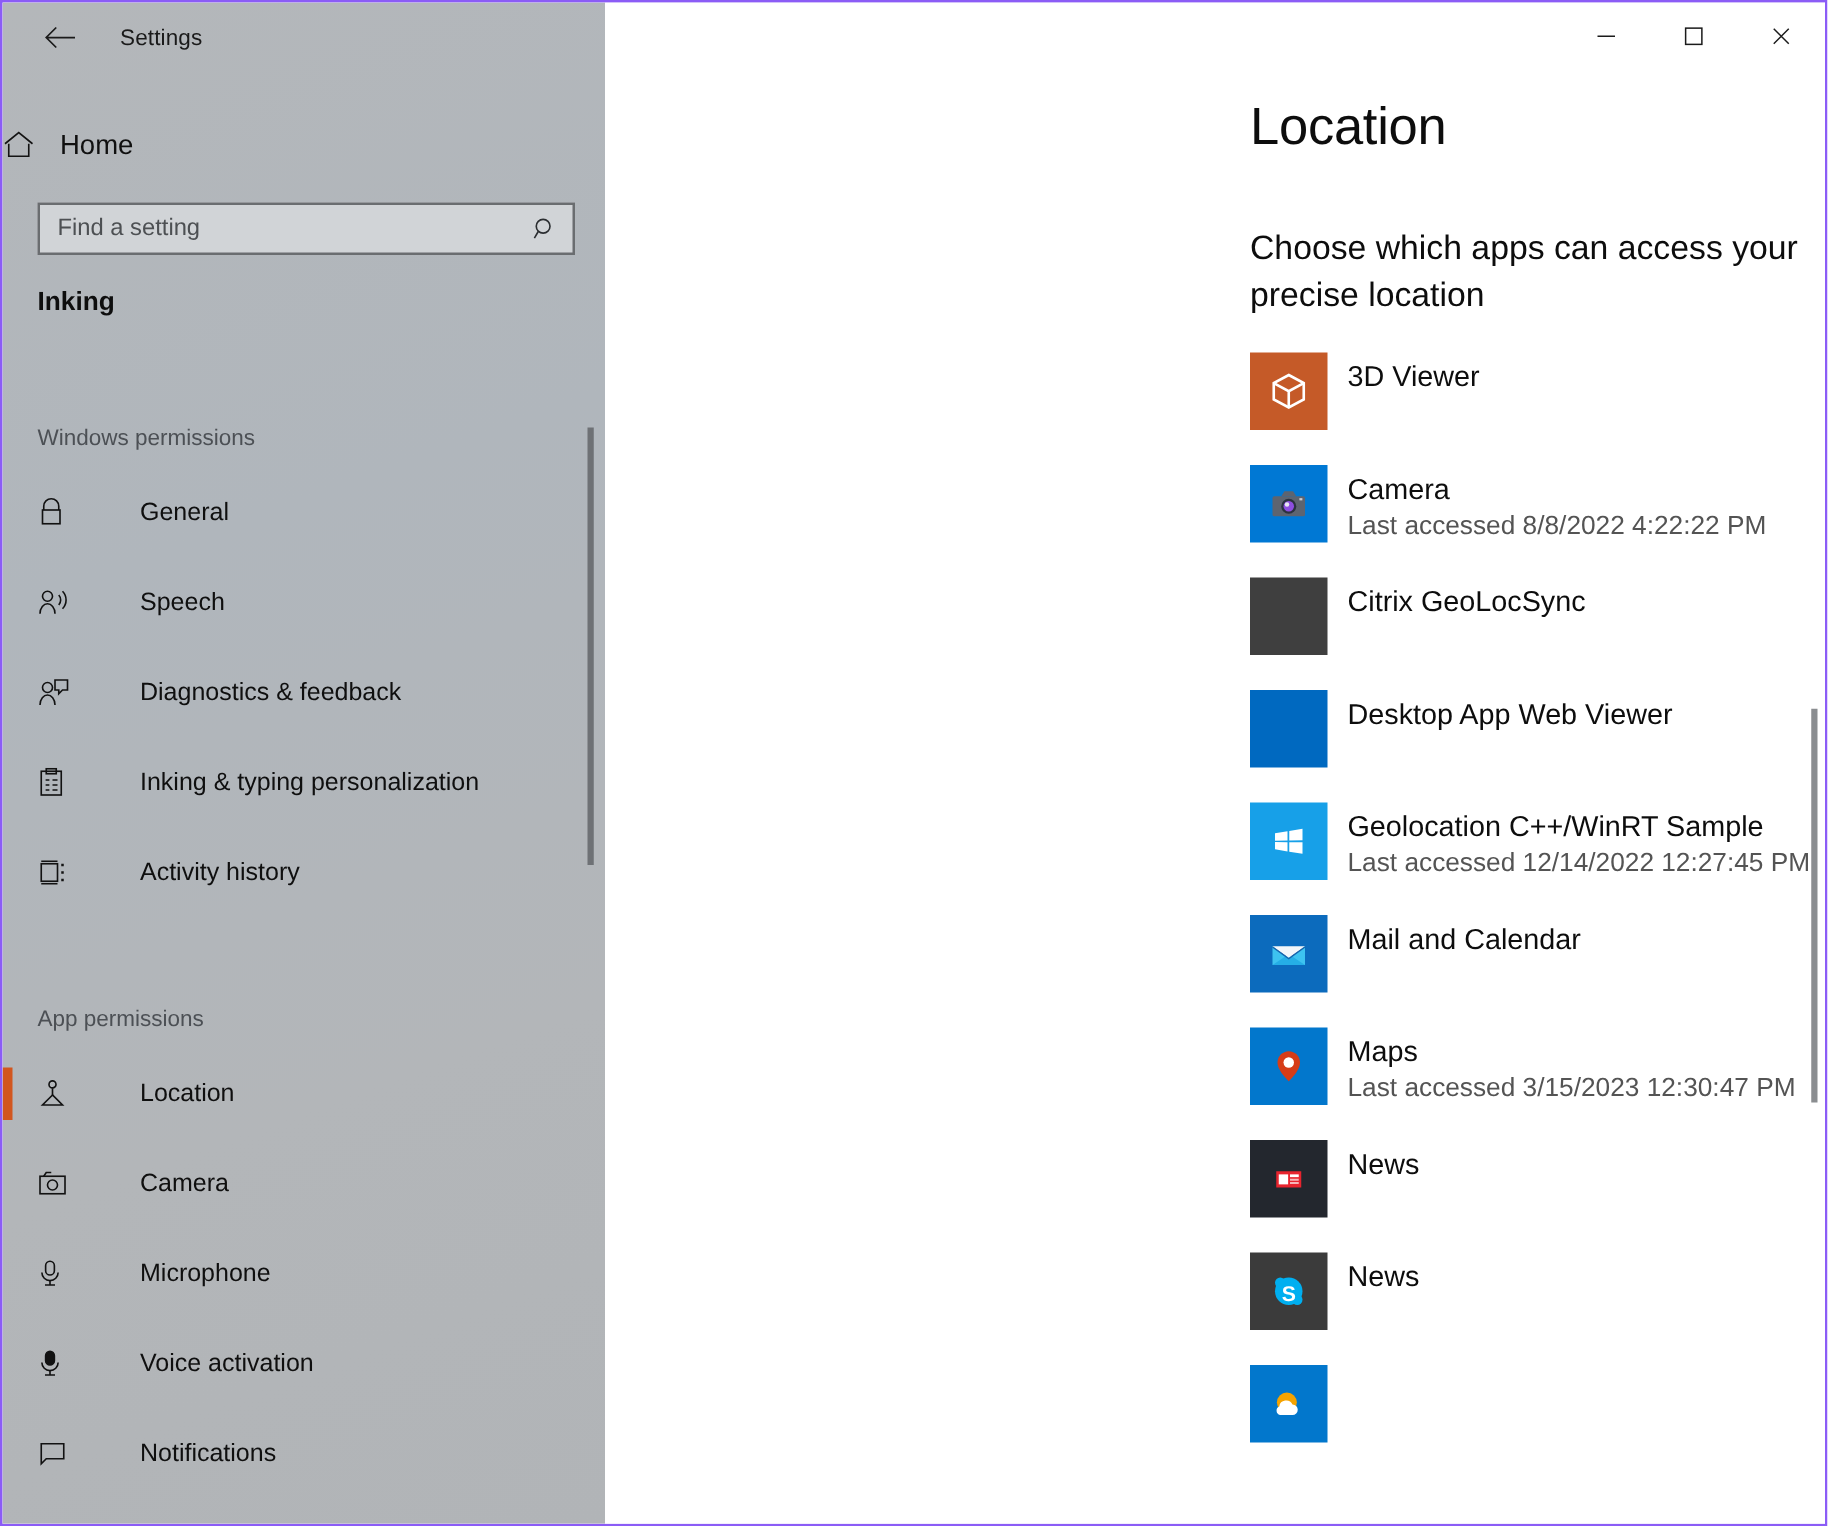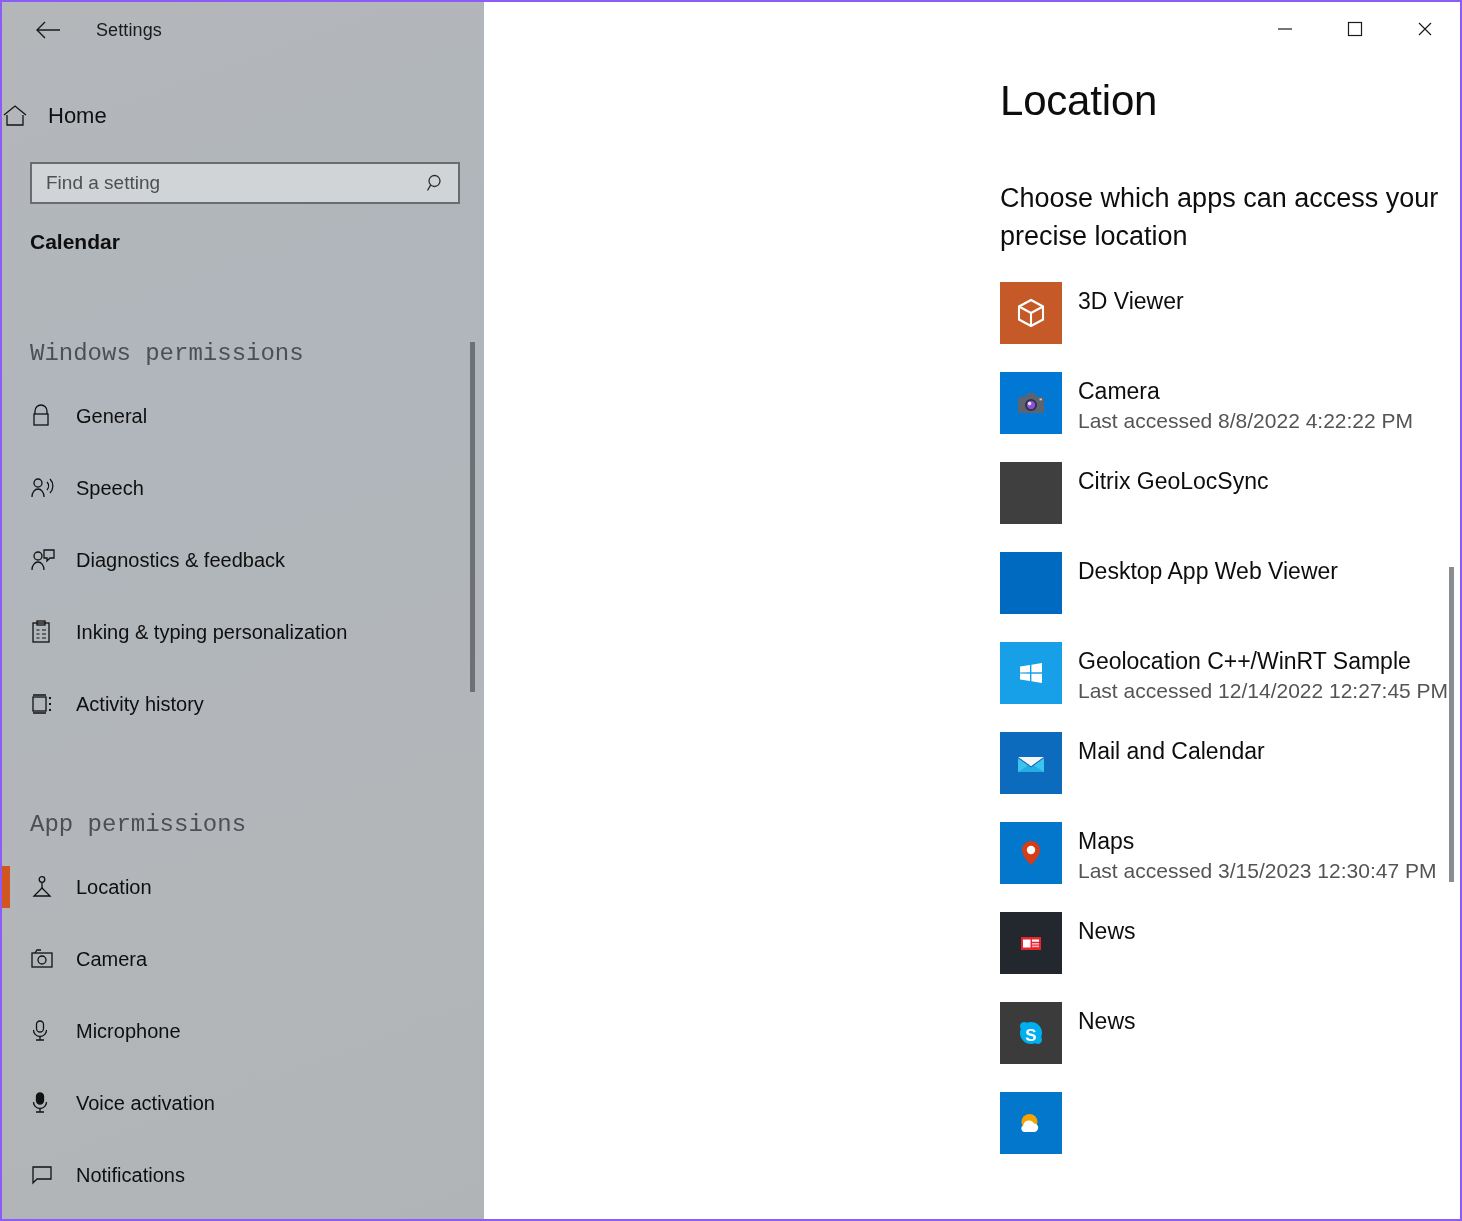--- a/index.html
+++ b/index.html
@@ -92,34 +92,34 @@
 
   .privacy-title {
     margin: 26px 0 0 28px;
     font-size: 21px;
     font-weight: bold;
     color: #0e0e0e;
   }
 
   .group-head {
     margin-left: 28px;
-    font-size: 24px;
+    font-size: 18px;
     color: #4c5055;
-    font-family: Liberation Mono, monospace;
   }
   .group-windows { margin-top: 86px; }
   .group-apps    { margin-top: 84px; }
 
   .nav-item {
     position: relative;
     display: flex;
     align-items: center;
     height: 46px;
     padding-left: 28px;
     margin-top: 26px;
+    gap: 36px;
   }
   .nav-item .ico {
     width: 32px;
     display: flex; align-items: center; justify-content: flex-start;
     color: #121212;
   }
   .nav-item .lbl {
     margin-left: 14px;
     font-size: 20px;
     color: #0f0f0f;
@@ -274,21 +274,21 @@
         <input type="text" placeholder="Find a setting" style="">
         <span class="search-ico">
           <svg width="20" height="20" viewBox="0 0 20 20" fill="none" stroke="currentColor" stroke-width="1.3">
             <circle cx="8.5" cy="8" r="5.5"></circle>
             <path d="M4.6 12.2 L1.5 17.5"></path>
           </svg>
         </span>
       </div>
     </div>
 
-    <div class="privacy-title">Calendar</div>
+    <div class="privacy-title">Inking</div>
 
     <div class="group-head group-windows">Windows permissions</div>
 
     <div class="nav-item">
       <span class="ico">
         <svg width="22" height="24" viewBox="0 0 22 24" fill="none" stroke="currentColor" stroke-width="1.3">
           <path d="M5 10 V7 a6 6 0 0 1 12 0 v3"></path>
           <rect x="4" y="10" width="14" height="11"></rect>
         </svg>
       </span>

